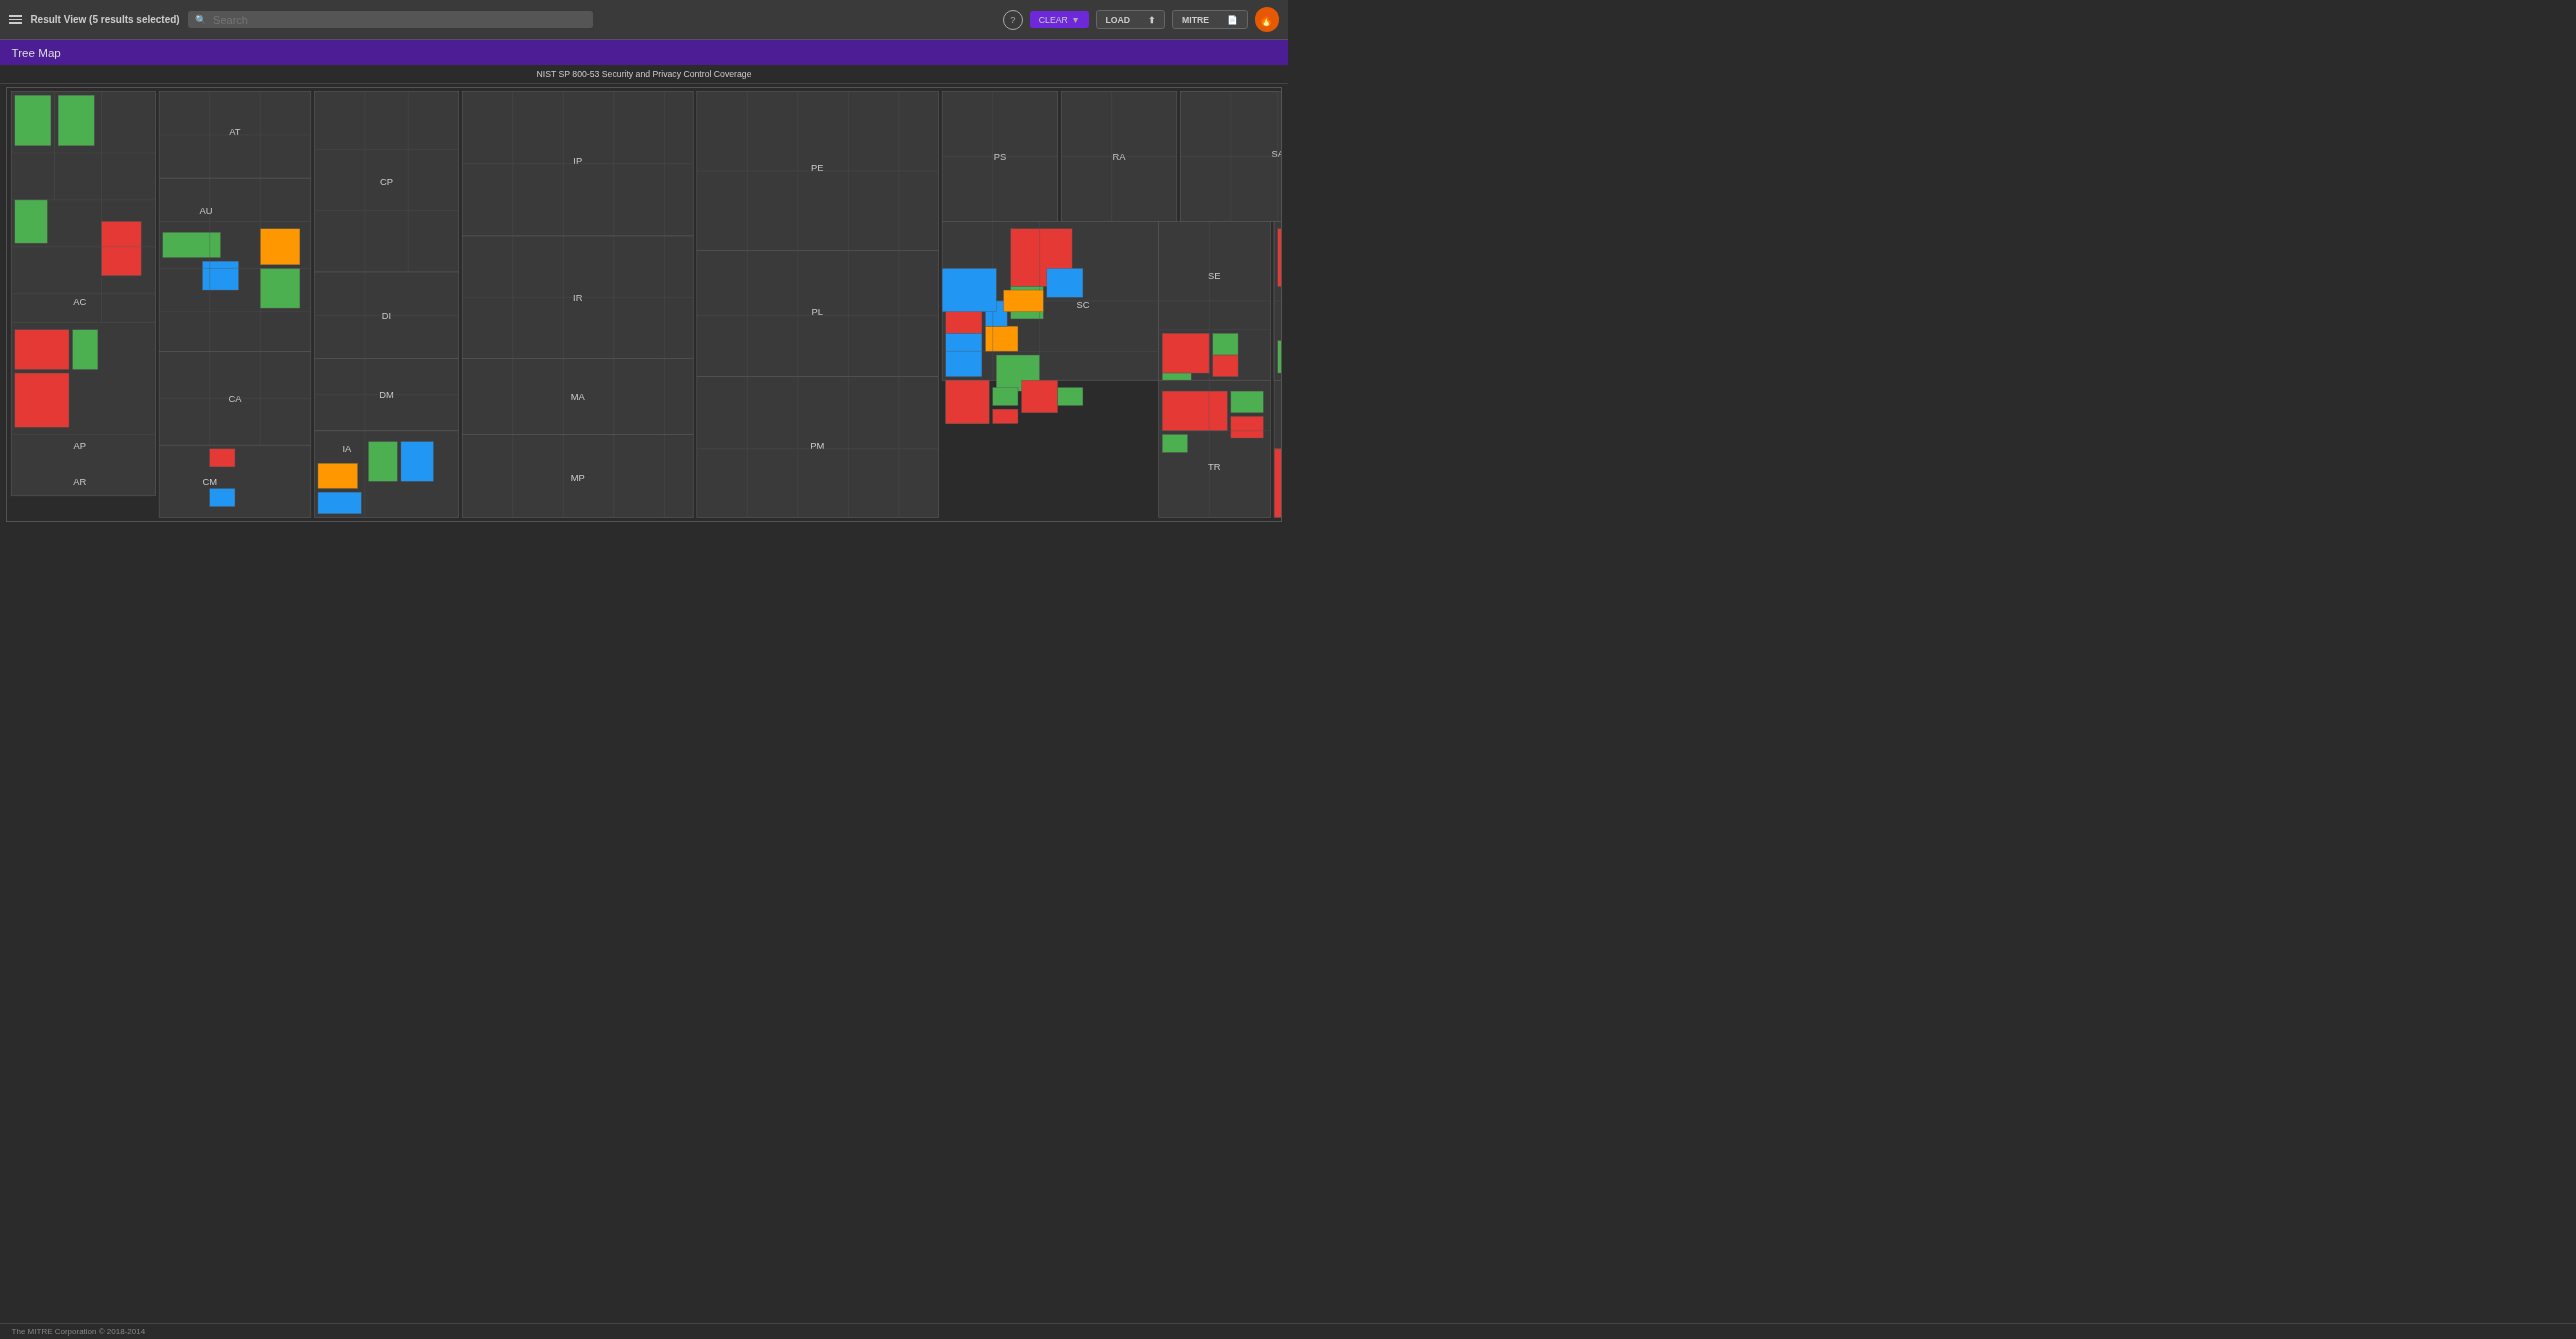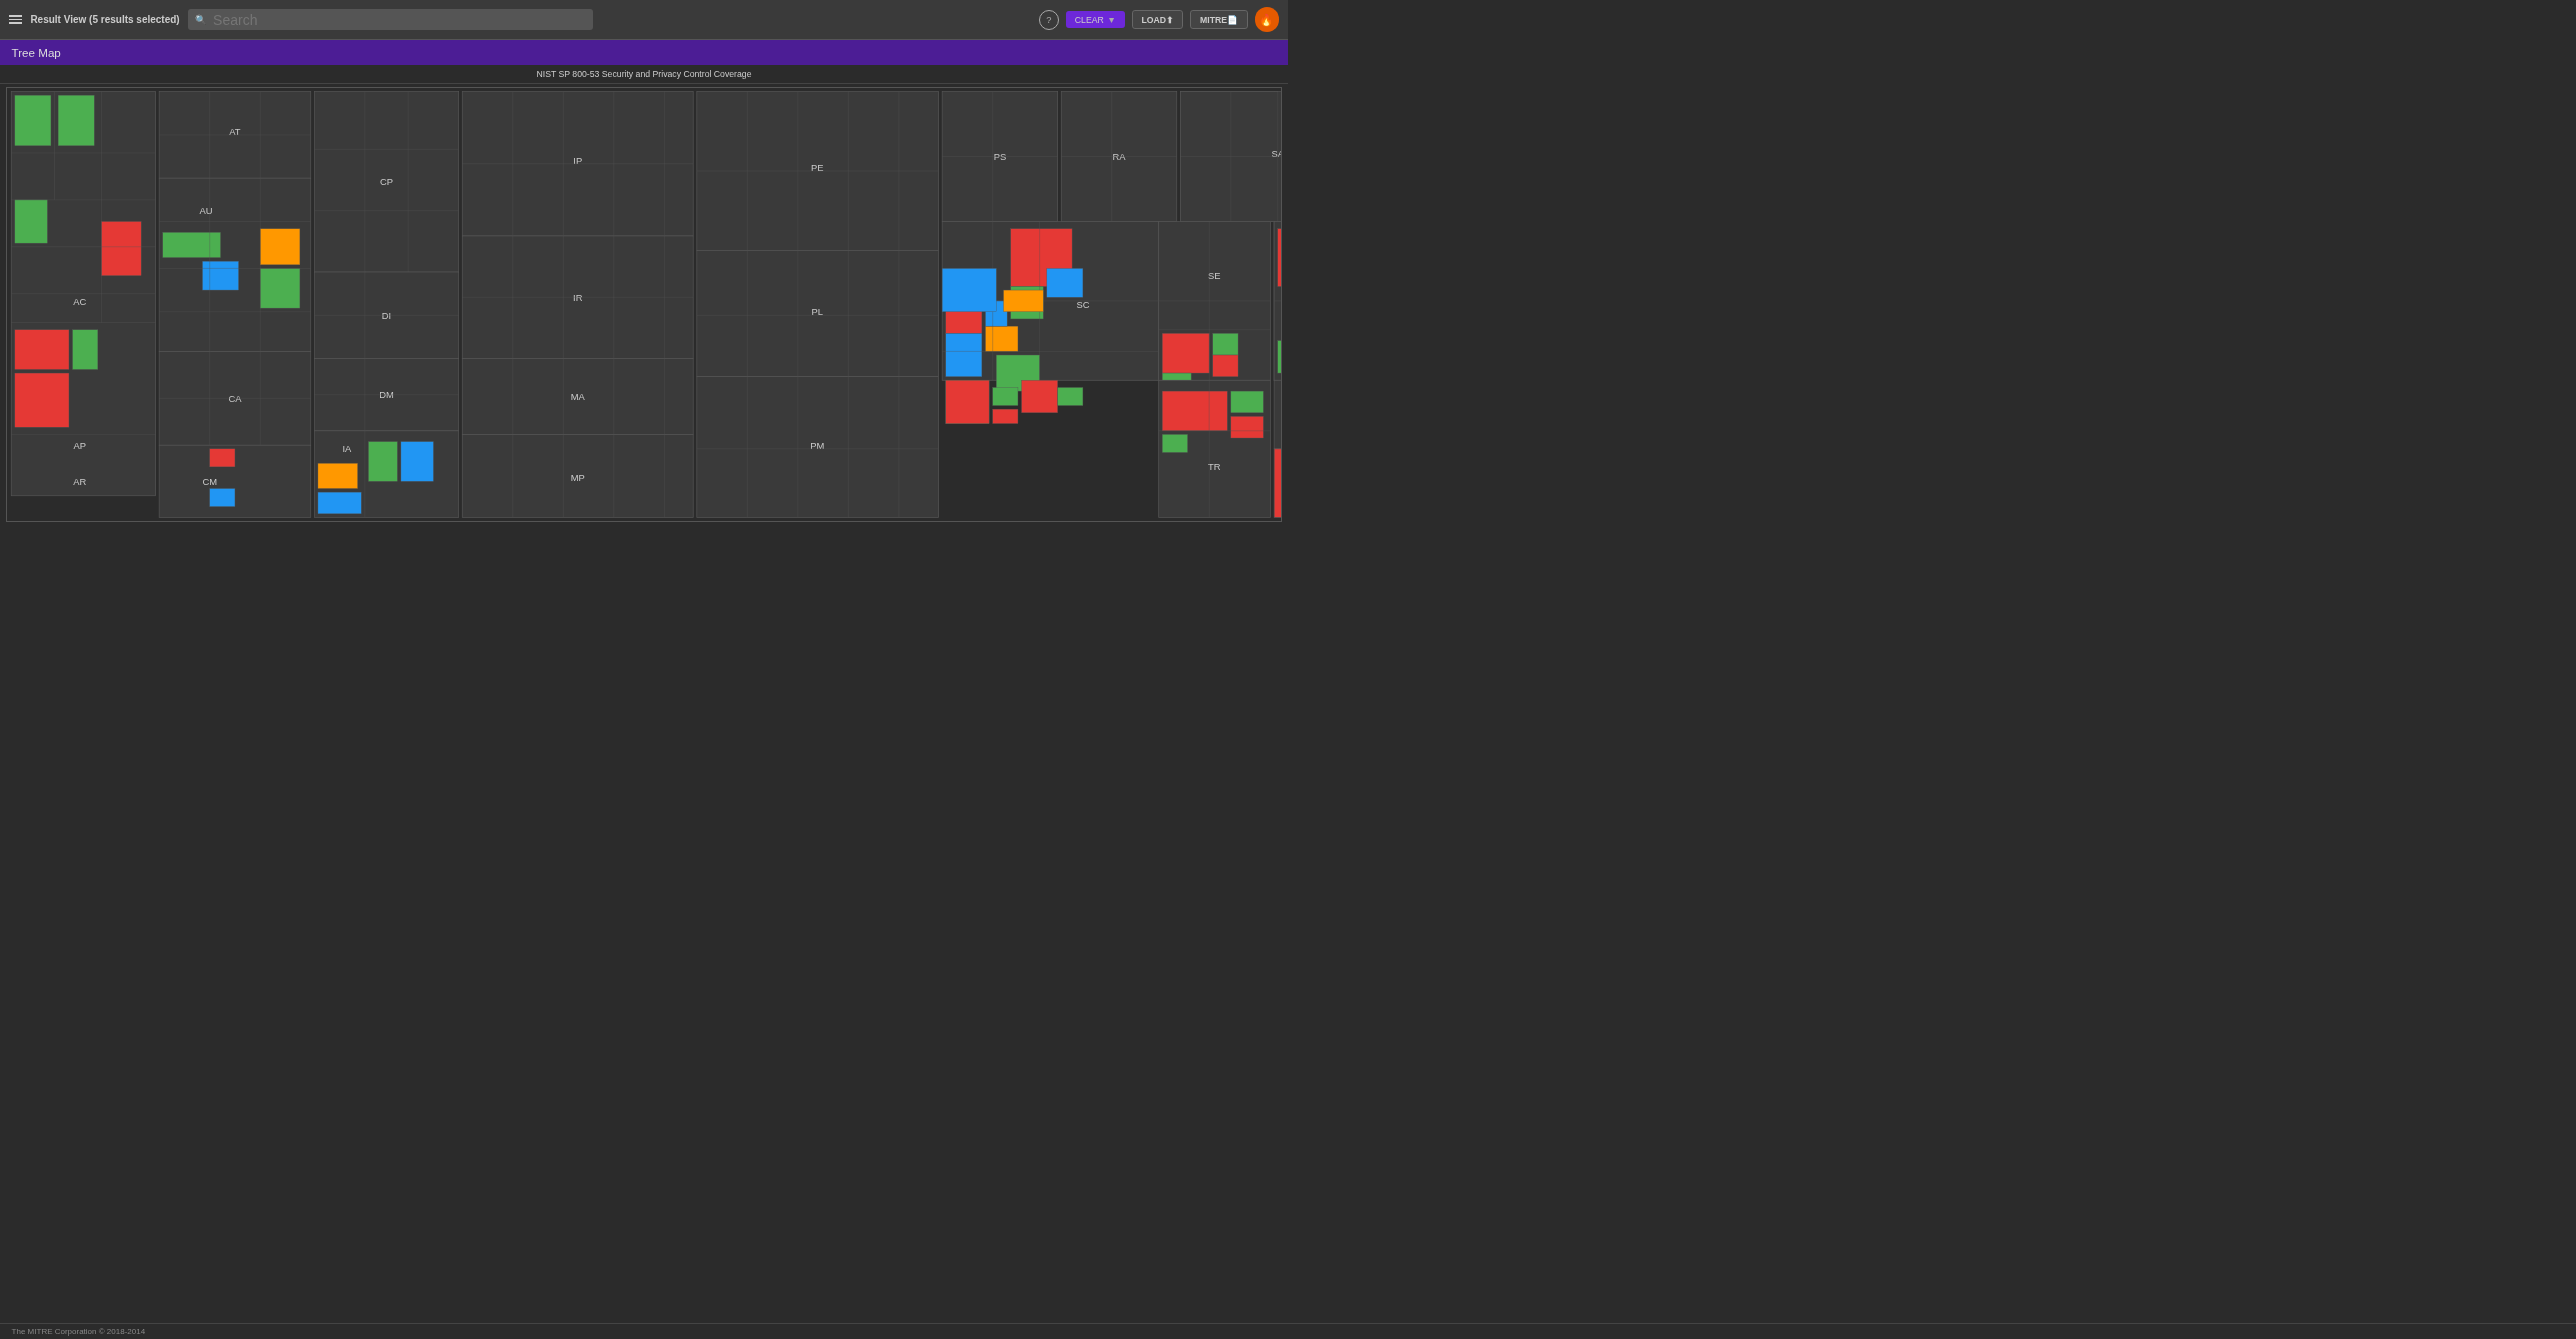--- a/index.html
+++ b/index.html
@@ -33,40 +33,40 @@
       color: #ccc; font-size: 10px; font-weight: bold; white-space: nowrap;
     }
     .search-bar {
       display: flex; align-items: center;
       background: #555; border-radius: 2.9px;
       padding: 2.9px 7.2px; flex: 1; max-width: 405px;
       gap: 5.8px;
     }
     .search-bar input {
       background: transparent; border: none; outline: none;
-      color: #ccc; font-size: 14px; width: 100%;
+      color: #ccc; font-size: 11px; width: 100%;
     }
     .header-right {
       display: flex; align-items: center; gap: 7.2px; margin-left: auto;
     }
     .help-btn {
       width: 20px; height: 20px; border-radius: 50%;
       border: 1.4px solid #aaa; display: flex; align-items: center;
       justify-content: center; color: #aaa; font-size: 9.4px; cursor: pointer;
     }
     .clear-btn {
       background: #6d28d9; border: none; color: #ccc;
       padding: 3.6px 8.7px; border-radius: 2.9px; cursor: pointer;
       display: flex; align-items: center; gap: 3.6px; font-size: 8.7px;
     }
     .filter-icon { color: #aaa; font-size: 8.7px; }
     .load-btn, .export-btn {
       background: #444; border: 0.7px solid #666; color: #ccc;
       padding: 3.6px 8.7px; border-radius: 2.9px; cursor: pointer;
-      display: flex; align-items: center; gap: 0; font-size: 8.7px; font-weight: bold;
+      display: flex; align-items: center; gap: 18px; font-size: 8.7px; font-weight: bold;
     }
     .user-avatar {
       width: 24.6px; height: 24.6px; border-radius: 50%;
       background: #e55a00; display: flex; align-items: center;
       justify-content: center; cursor: pointer; font-size: 11.6px;
     }
 
     
     .subheader {
       background: #4c1d95;

